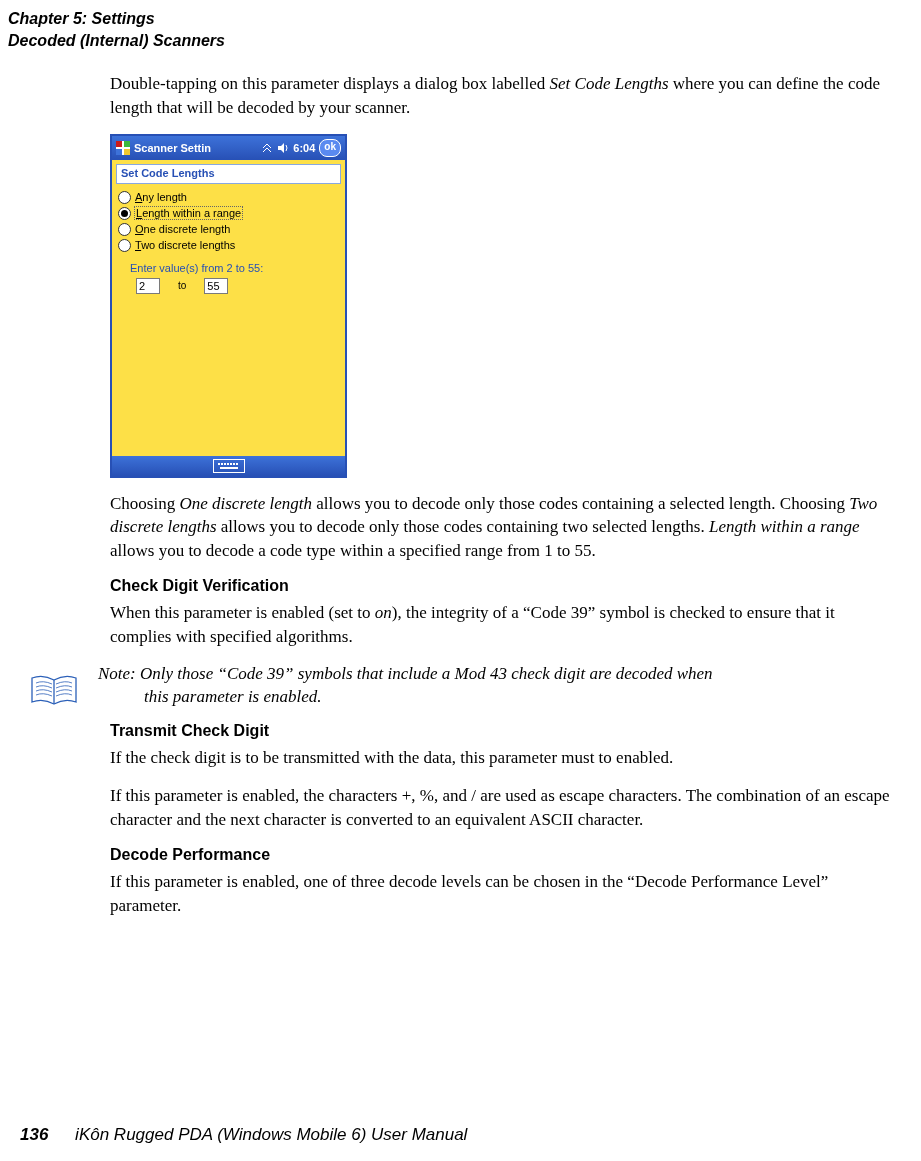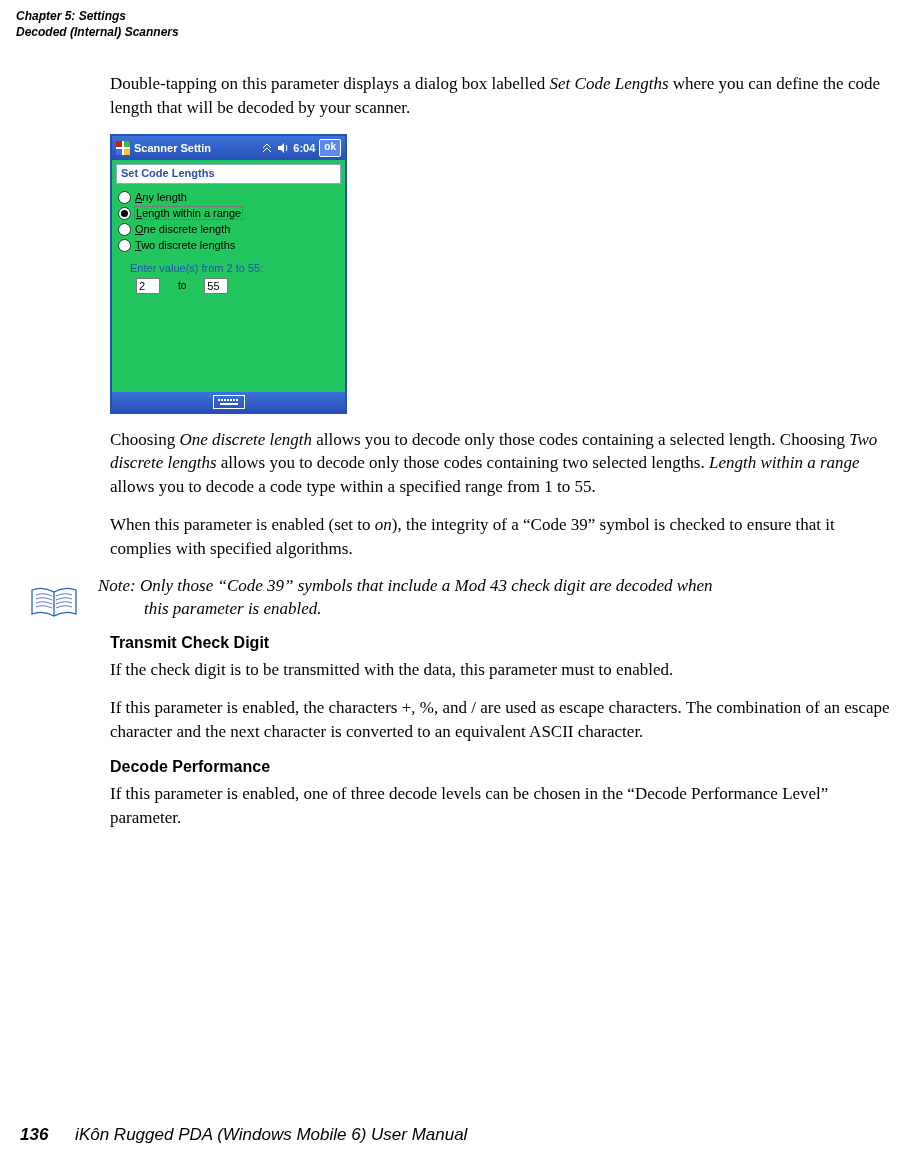--- a/index.html
+++ b/index.html
@@ -9,25 +9,25 @@
       margin: 0;
       padding: 0;
       width: 921px;
       height: 1161px;
       position: relative;
       background: #fff;
     }
     .running-header {
       position: absolute;
       top: 8px;
-      left: 16px;
+      left: 8px;
       font-family: Verdana, Arial, sans-serif;
       font-style: italic;
       font-weight: bold;
-      font-size: 12px;
+      font-size: 16px;
       line-height: 1.35;
     }
     .content {
       position: absolute;
       top: 72px;
       left: 110px;
       width: 780px;
     }
     p.body-text {
       font-size: 17px;
@@ -39,23 +39,23 @@
       font-weight: bold;
       font-size: 16px;
       margin: 14px 0 6px 0;
     }
     em.term { font-style: italic; }
 
     
     .screenshot-wrap {
       border: 2px solid #2750b5;
       width: 237px;
-      height: 280px;
+      height: 344px;
       margin: 6px 0 14px 0;
-      background: #22c55e;
+      background: #fde047;
       position: relative;
       box-sizing: border-box;
       font-family: Tahoma, sans-serif;
     }
     .titlebar {
       height: 24px;
       background: linear-gradient(#3d72d9, #2750b5);
       color: #fff;
       font-size: 11px;
       display: flex;
@@ -90,21 +90,21 @@
     .titlebar .clock { font-weight: bold; font-size: 11px; margin-right: 4px; }
     .ok-btn {
       background: #5a8af0;
       border: 1px solid #fff;
       color: #fff;
       font-size: 10px;
       font-weight: bold;
       padding: 0 4px;
       height: 16px;
       line-height: 14px;
-      border-radius: 2px;
+      border-radius: 8px;
     }
     .dialog-title {
       height: 20px;
       border: 1px solid #88a8e0;
       margin: 4px 4px 0 4px;
       background: #fff;
       color: #2750b5;
       font-size: 11px;
       font-weight: bold;
       padding: 2px 4px;
@@ -284,20 +284,21 @@
           </g>
         </svg>
       </span>
     </div>
   </div>
 
   <p class="body-text">
     <span>Choosing </span><em class="term">One discrete length</em><span> allows you to decode only those codes containing a selected length. Choosing </span><em class="term">Two discrete lengths</em><span> allows you to decode only those codes containing two selected lengths. </span><em class="term">Length within a range</em><span> allows you to decode a code type within a specified range from 1 to 55.</span>
   </p>
 
+  <div class="heading">Check Digit Verification</div>
   <p class="body-text">
     <span>When this parameter is enabled (set to </span><em class="term">on</em><span>), the integrity of a “Code 39” symbol is checked to ensure that it complies with specified algorithms.</span>
   </p>
 
   <div class="note-block">
     <span class="note-icon">
       <svg viewBox="0 0 50 34">
         <path d="M2 4 Q13 0 24 6 Q35 0 46 4 L46 28 Q35 24 24 30 Q13 24 2 28 Z" fill="#fff" stroke="#2c60b8" stroke-width="1.3"></path>
         <path d="M24 6 L24 30" stroke="#2c60b8" stroke-width="1.3"></path>
         <path d="M6 9 Q13 6 22 10 M6 13 Q13 10 22 14 M6 17 Q13 14 22 18 M6 21 Q13 18 22 22" stroke="#2c60b8" stroke-width="0.8" fill="none"></path>

